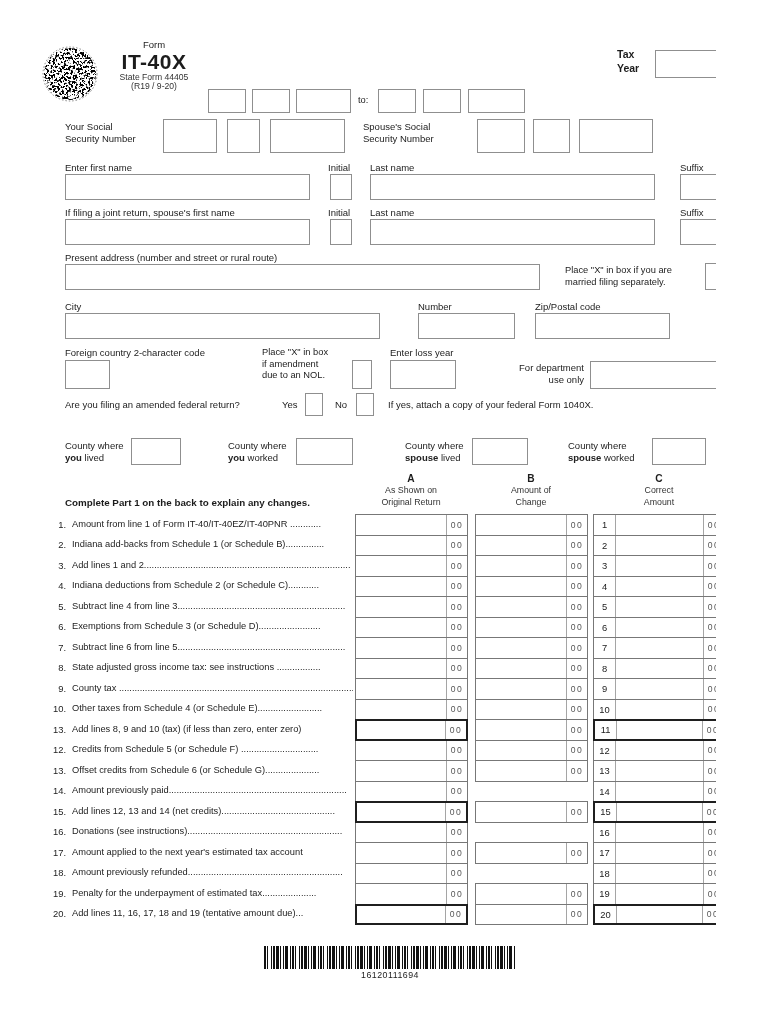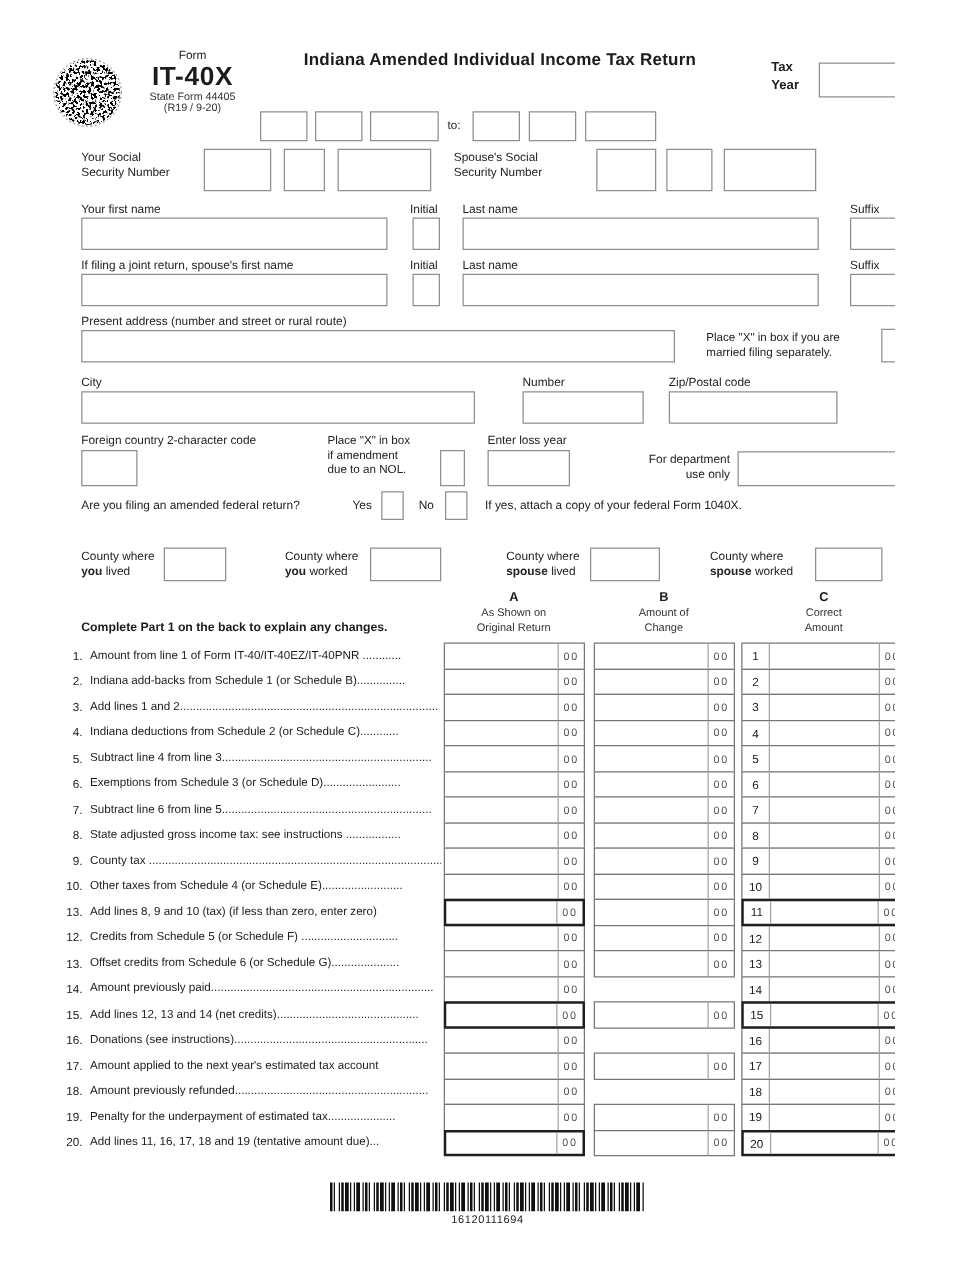--- a/index.html
+++ b/index.html
@@ -56,21 +56,20 @@
     <circle cx="30" cy="30" r="27" fill="none" stroke="#555" stroke-width="0.7" stroke-dasharray="1.5 2"></circle>
   </svg>
 
   <div class="abs formblock center" style="left:98px;top:39px;width:112px;">
     <div class="lbl">Form</div>
     <div class="formnum">IT-40X</div>
     <div class="tiny">State Form 44405</div>
     <div class="tiny">(R19 / 9-20)</div>
   </div>
 
-  <div class="abs title center" style="left:180px;top:40px;width:440px;">Indiana Amended Individual Income Tax Return</div>
 
 
   <div class="abs b" style="left:617px;top:48px;font-size:10.5px;line-height:1.3;">
     <div>Tax</div>
     <div>Year</div>
   </div>
   <div class="box" style="left:655px;top:50px;width:70px;height:28px;"></div>
 
   <div class="box" style="left:208px;top:89px;width:38px;height:24px;"></div>
   <div class="box" style="left:252px;top:89px;width:38px;height:24px;"></div>
@@ -89,21 +88,21 @@
   <div class="box" style="left:270px;top:119px;width:75px;height:34px;"></div>
 
   <div class="abs lbl" style="left:363px;top:121px;">
     <div>Spouse's Social</div>
     <div>Security Number</div>
   </div>
   <div class="box" style="left:477px;top:119px;width:48px;height:34px;"></div>
   <div class="box" style="left:533px;top:119px;width:37px;height:34px;"></div>
   <div class="box" style="left:579px;top:119px;width:74px;height:34px;"></div>
 
-  <div class="abs lbl" style="left:65px;top:162px;">Your first name</div>
+  <div class="abs lbl" style="left:65px;top:162px;">Enter first name</div>
   <div class="abs lbl" style="left:328px;top:162px;">Initial</div>
   <div class="abs lbl" style="left:370px;top:162px;">Last name</div>
   <div class="abs lbl" style="left:680px;top:162px;">Suffix</div>
   <div class="box" style="left:65px;top:174px;width:245px;height:26px;"></div>
   <div class="box" style="left:330px;top:174px;width:22px;height:26px;"></div>
   <div class="box" style="left:370px;top:174px;width:285px;height:26px;"></div>
   <div class="box" style="left:680px;top:174px;width:45px;height:26px;"></div>
 
   <div class="abs lbl" style="left:65px;top:207px;">If filing a joint return, spouse's first name</div>
   <div class="abs lbl" style="left:328px;top:207px;">Initial</div>

